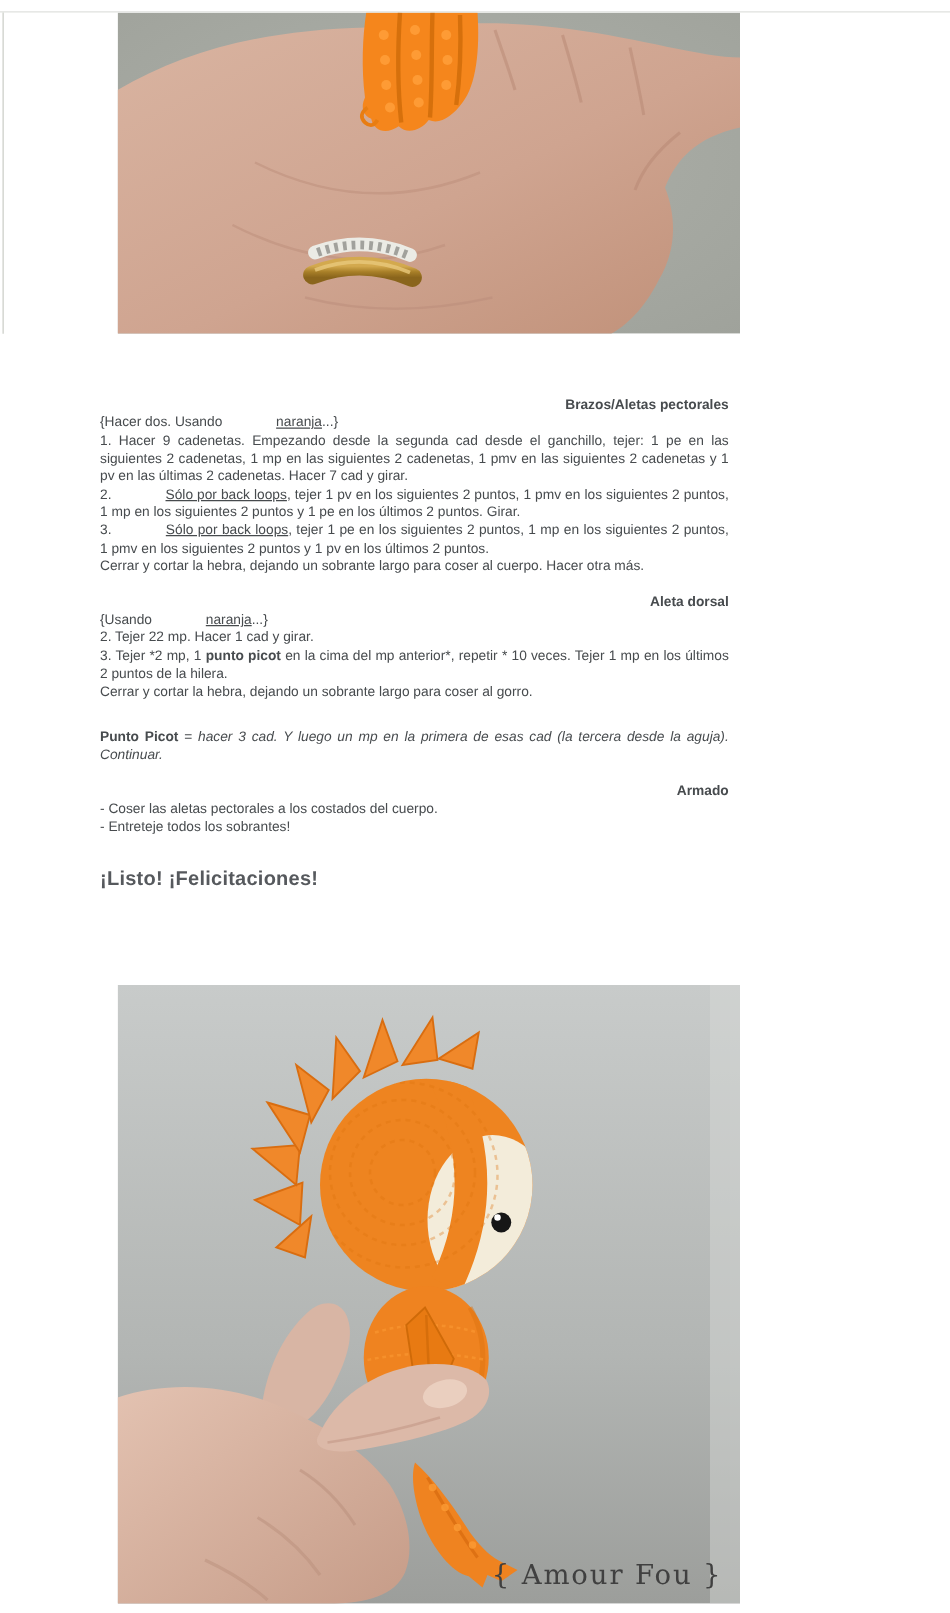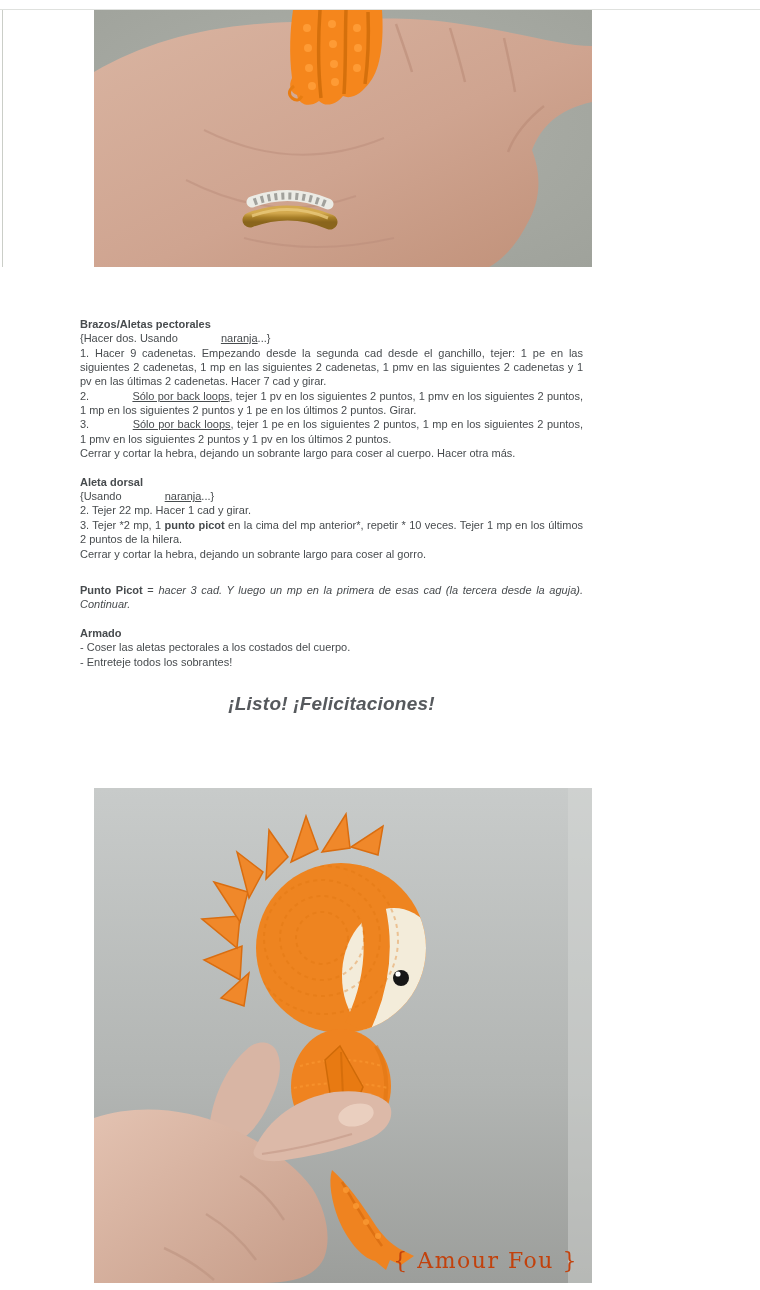--- a/index.html
+++ b/index.html
@@ -15,34 +15,34 @@
   #fig1{top:10px;width:498px;height:257px;}
   #fig2{top:788px;width:498px;height:495px;}
   .fig svg{display:block;}
 
   .textcol{
     position:absolute;left:80px;top:317px;width:503px;
     color:#474b4e;font-size:11px;line-height:14.35px;
   }
   .sec{margin:0 0 14.35px 0;}
   .sec:nth-child(2){margin-bottom:22px;}
-  .sec-heading{font-weight:bold;text-align:left;}
+  .sec-heading{font-weight:bold;text-align:right;}
   .line{text-align:justify;}
   .line span.u{text-decoration:underline;padding-left:40px;}
   .line span.b{font-weight:bold;}
   .line span.i{font-style:italic;}
 
   .finale{
-    margin-top:28px;text-align:center;font-weight:bold;
-    font-size:19px;color:#56595d;letter-spacing:.2px;font-style:italic;
+    margin-top:28px;font-weight:bold;
+    font-size:16px;color:#56595d;letter-spacing:.2px;
   }
 
   .watermark{
     position:absolute;right:14px;bottom:10px;
-    color:#c2410c;font-family:"DejaVu Serif",serif;
+    color:#404040;font-family:"DejaVu Serif",serif;
     font-size:22px;letter-spacing:1.5px;white-space:nowrap;
   }
 </style>
 </head>
 <body>
 
 <div class="topline"></div>
 <div class="leftline"></div>
 
 <div class="fig" id="fig1">

